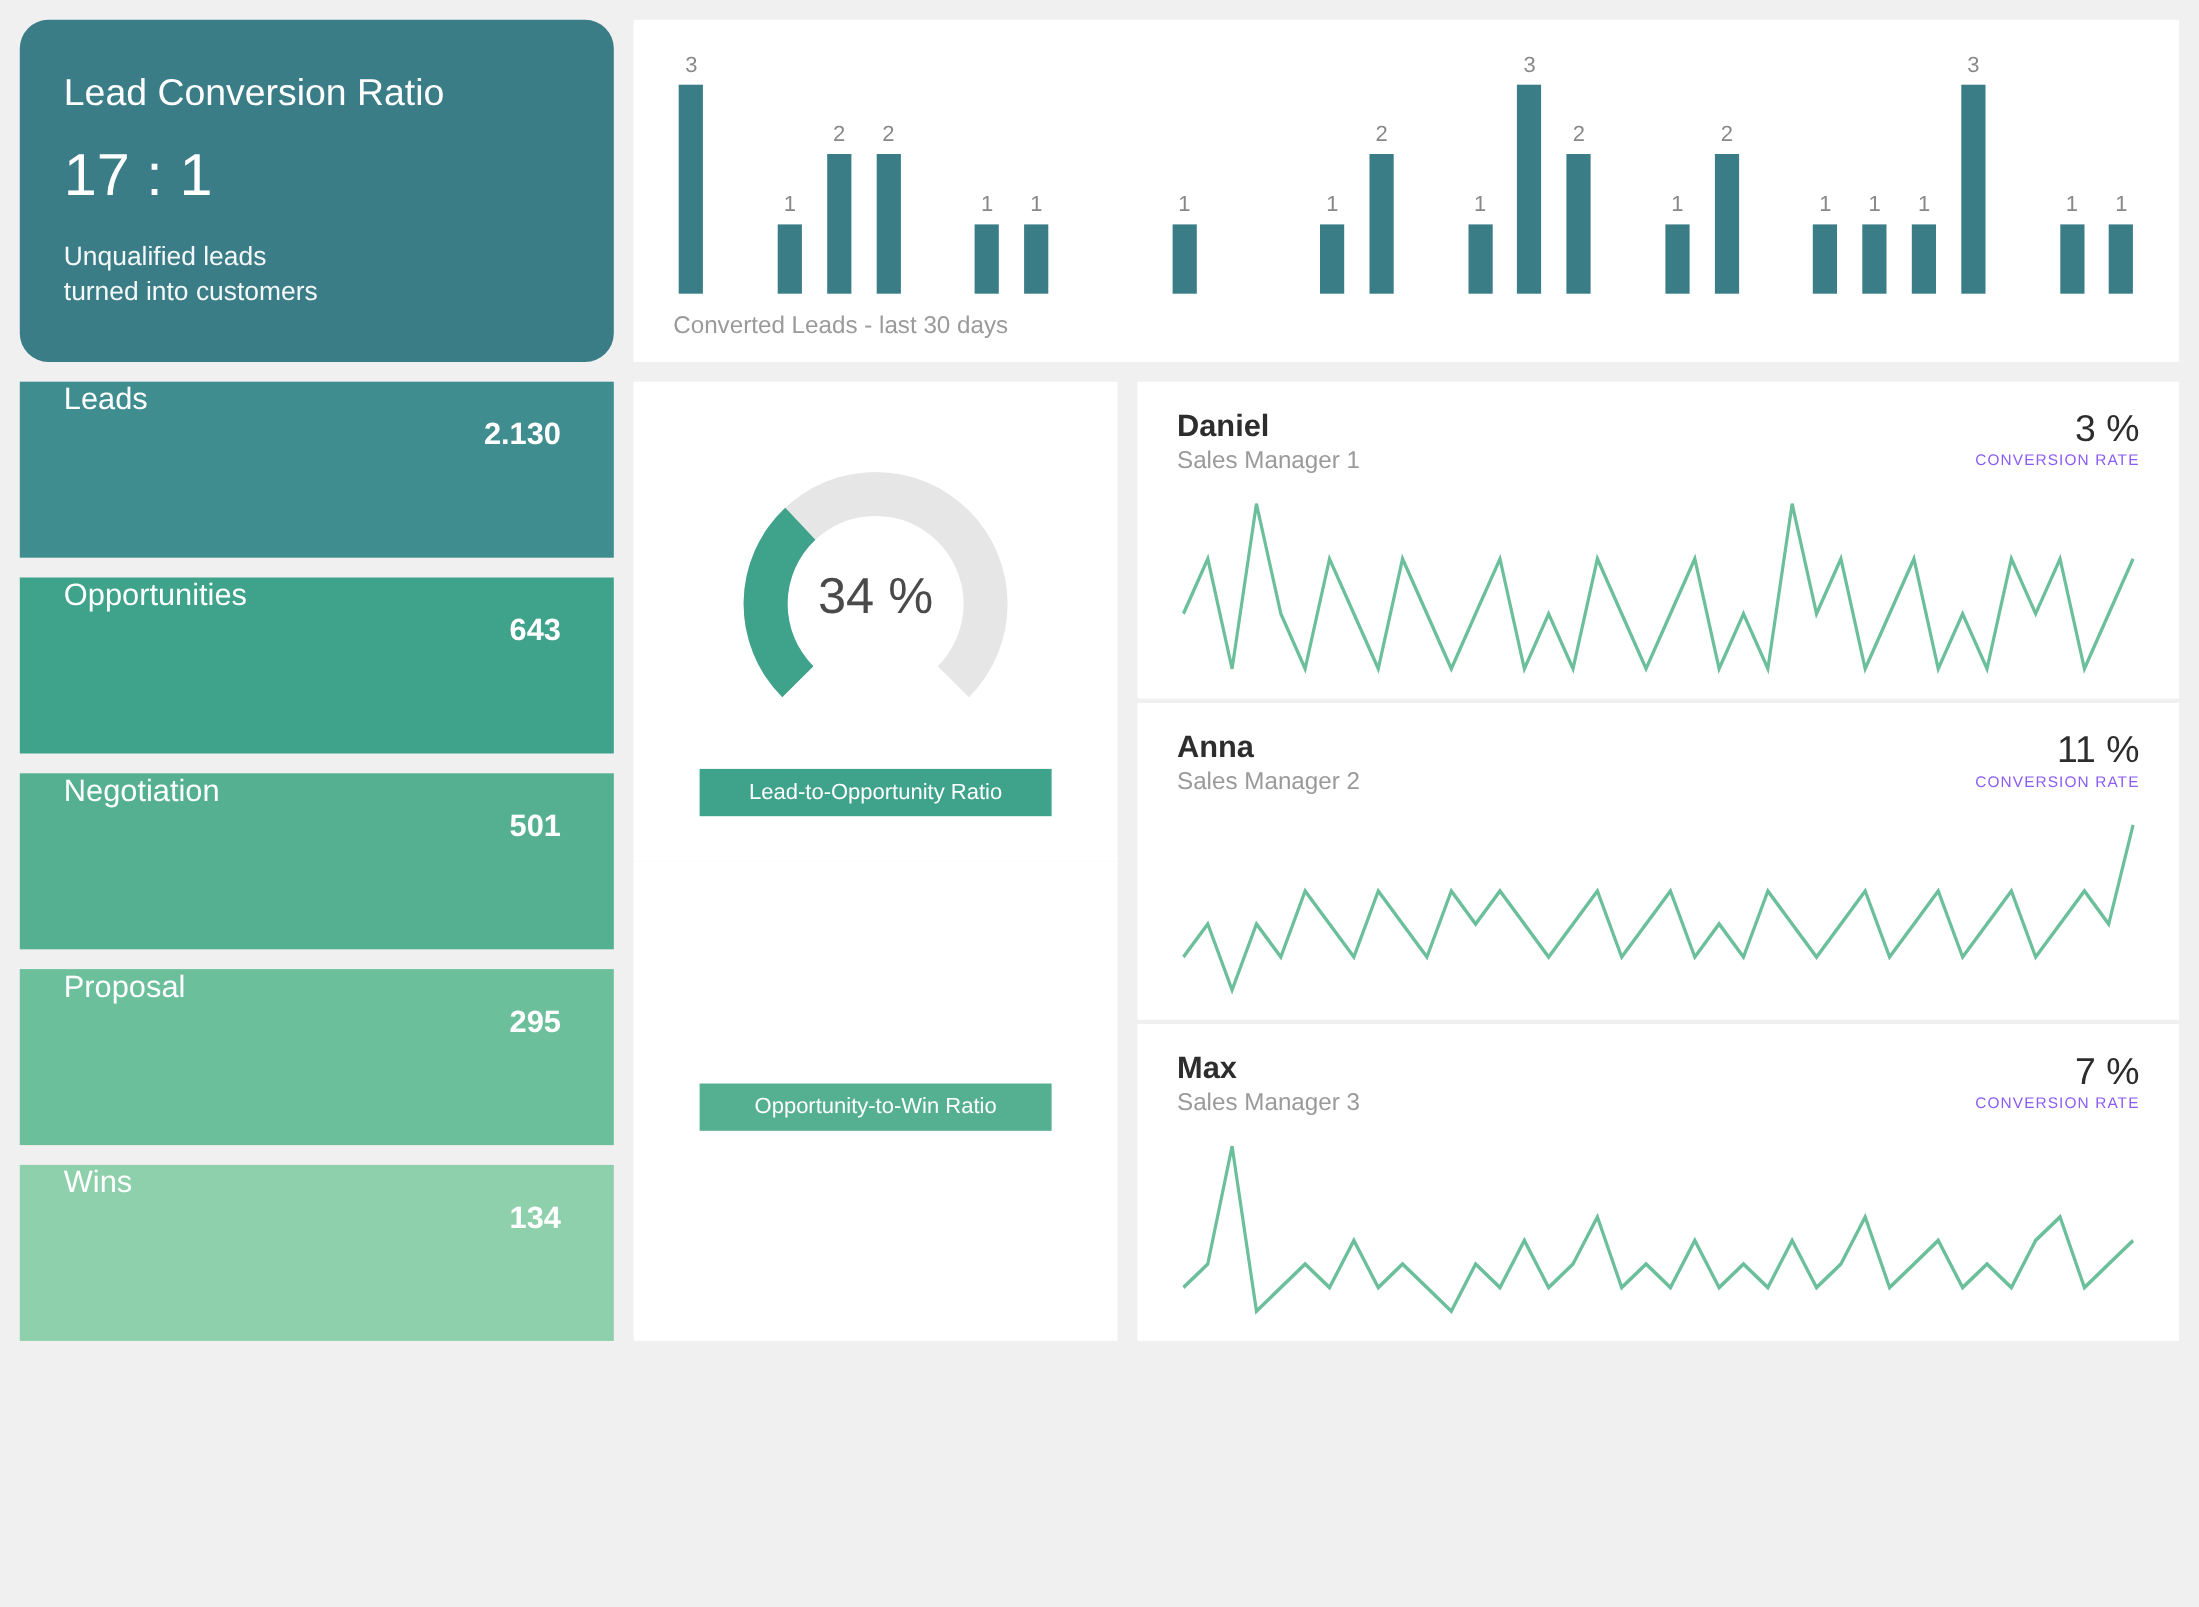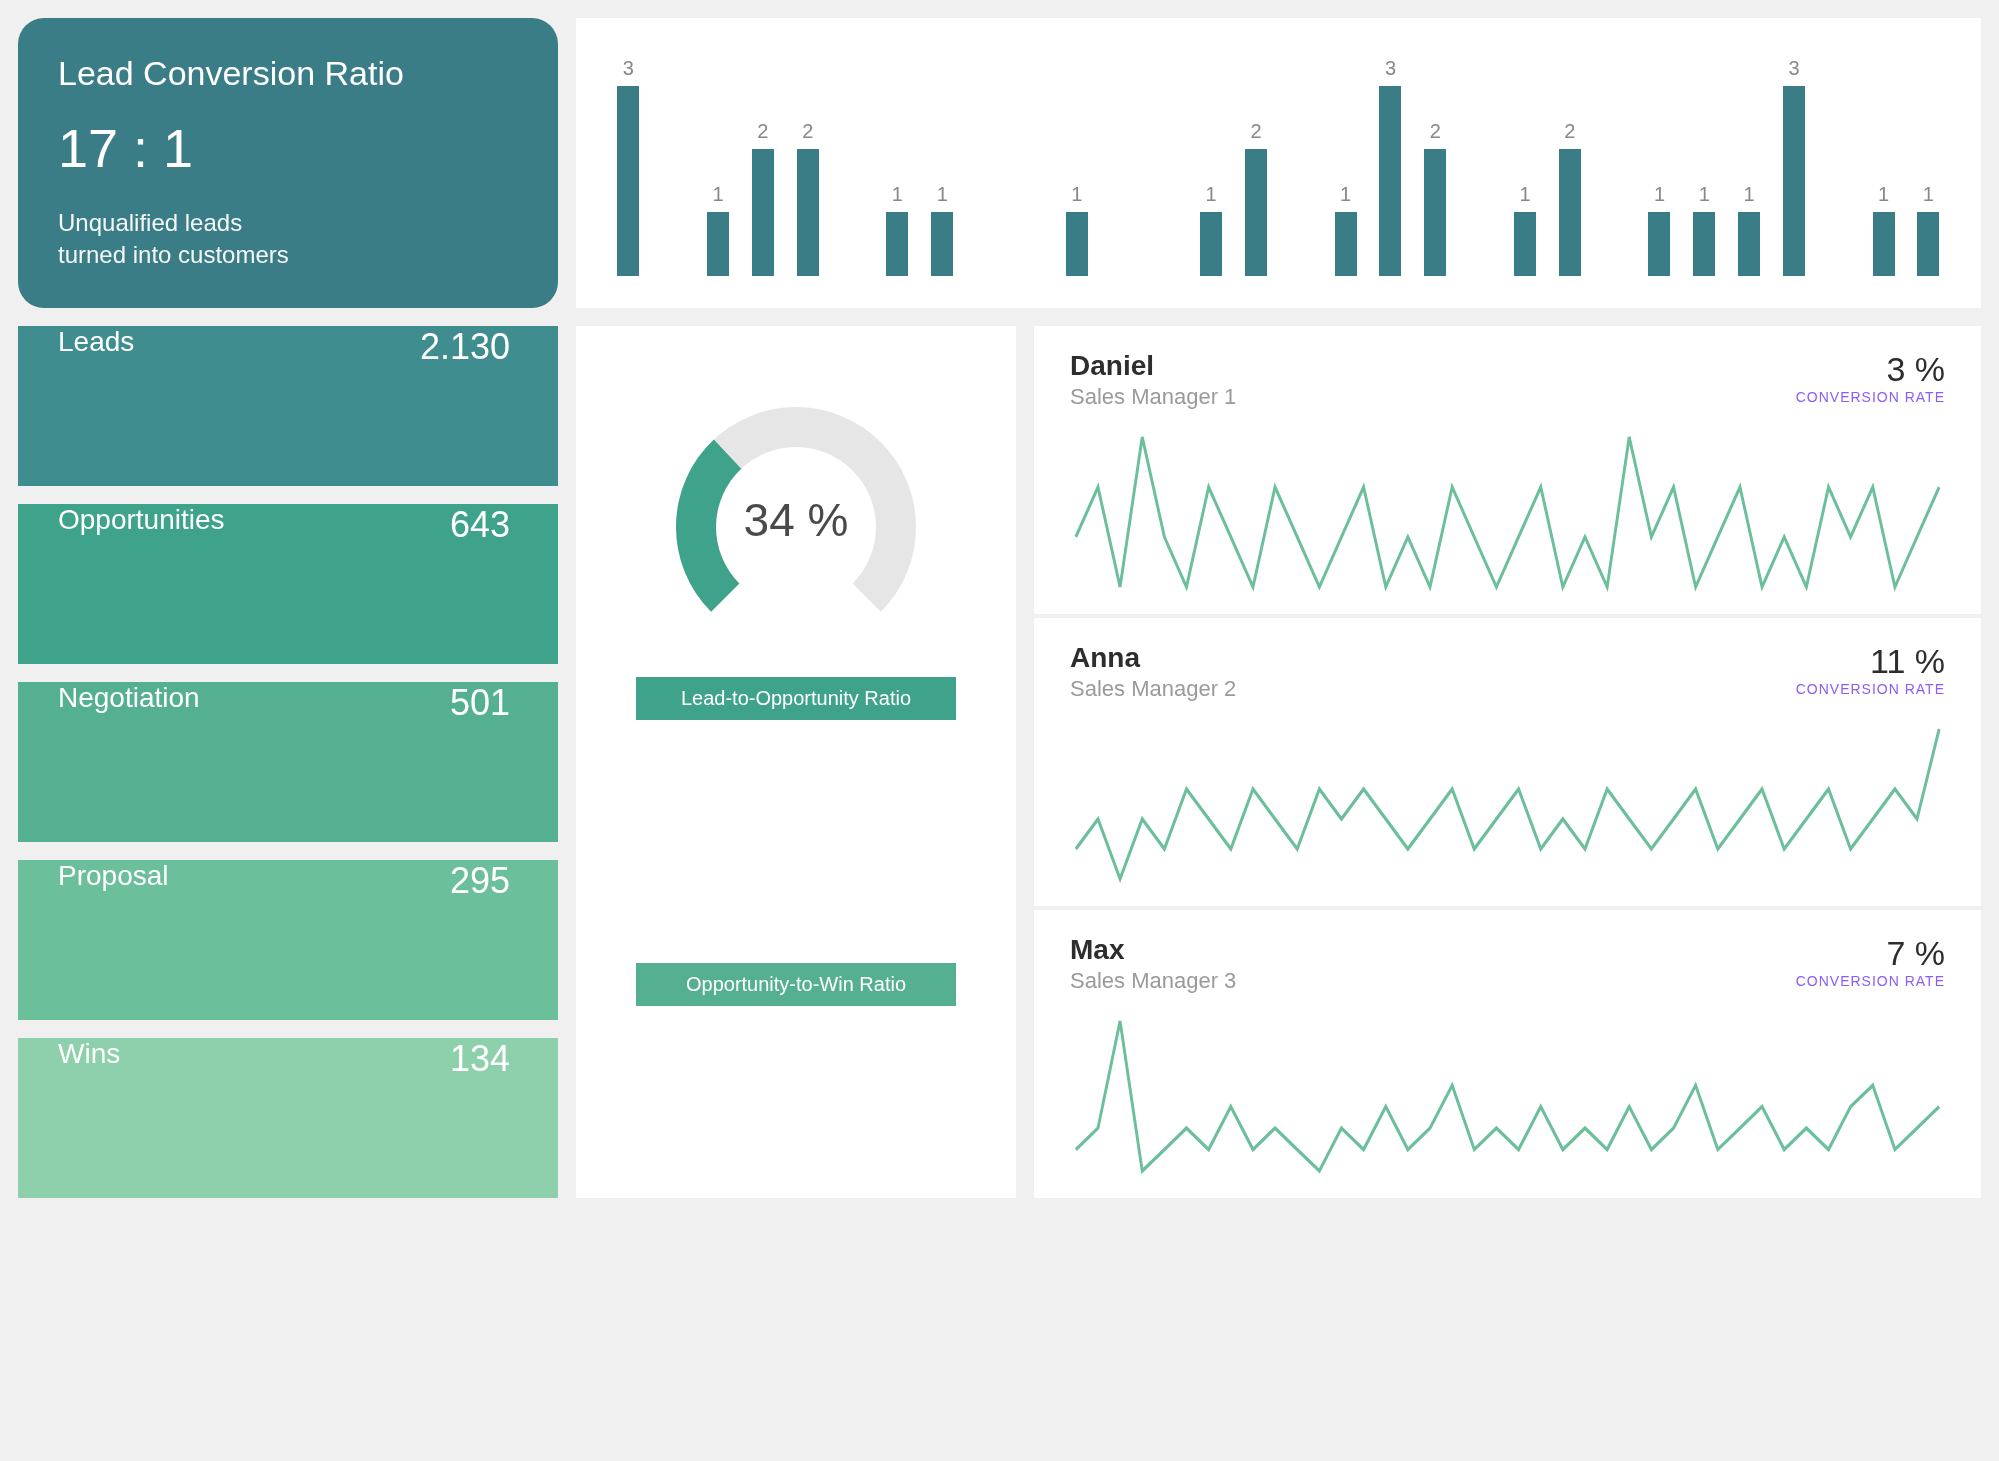--- a/index.html
+++ b/index.html
@@ -69,21 +69,21 @@
   .funnel-col { display: flex; flex-direction: column; gap: 18px; }
   .funnel-card {
     color: #fff;
     height: 160px;
     display: flex;
     align-items: flex-start;
     justify-content: space-between;
     padding: 0 48px 0 40px;
   }
   .funnel-card .label { font-size: 28px; font-weight: 400; }
-  .funnel-card .value { font-size: 36px; font-weight: 400; }
+  .funnel-card .value { font-size: 28px; font-weight: 700; margin-top: 32px; }
 
   .right-body {
     display: grid;
     grid-template-columns: 440px 1fr;
     gap: 18px;
   }
   .gauge-col { display: flex; flex-direction: column; gap: 0; }
   .gauge-card {
     background: #fff;
     flex: 1;
@@ -220,20 +220,21 @@
         <div class="bar-slot"></div>
         <div class="bar-slot">
           <div class="bar-label-top">1</div>
           <div class="bar-rect" style="height: 63.3333px;"></div>
         </div>
         <div class="bar-slot">
           <div class="bar-label-top">1</div>
           <div class="bar-rect" style="height: 63.3333px;"></div>
         </div>
       </div>
+    <div class="bar-caption">Converted Leads - last 30 days</div>
   </div>
 
   <div class="funnel-col" id="funnel-col">
       <div class="funnel-card" style="background: rgb(63, 141, 143);">
         <div class="label">Leads</div>
         <div class="value">2.130</div>
       </div>
       <div class="funnel-card" style="background: rgb(63, 162, 138);">
         <div class="label">Opportunities</div>
         <div class="value">643</div>

